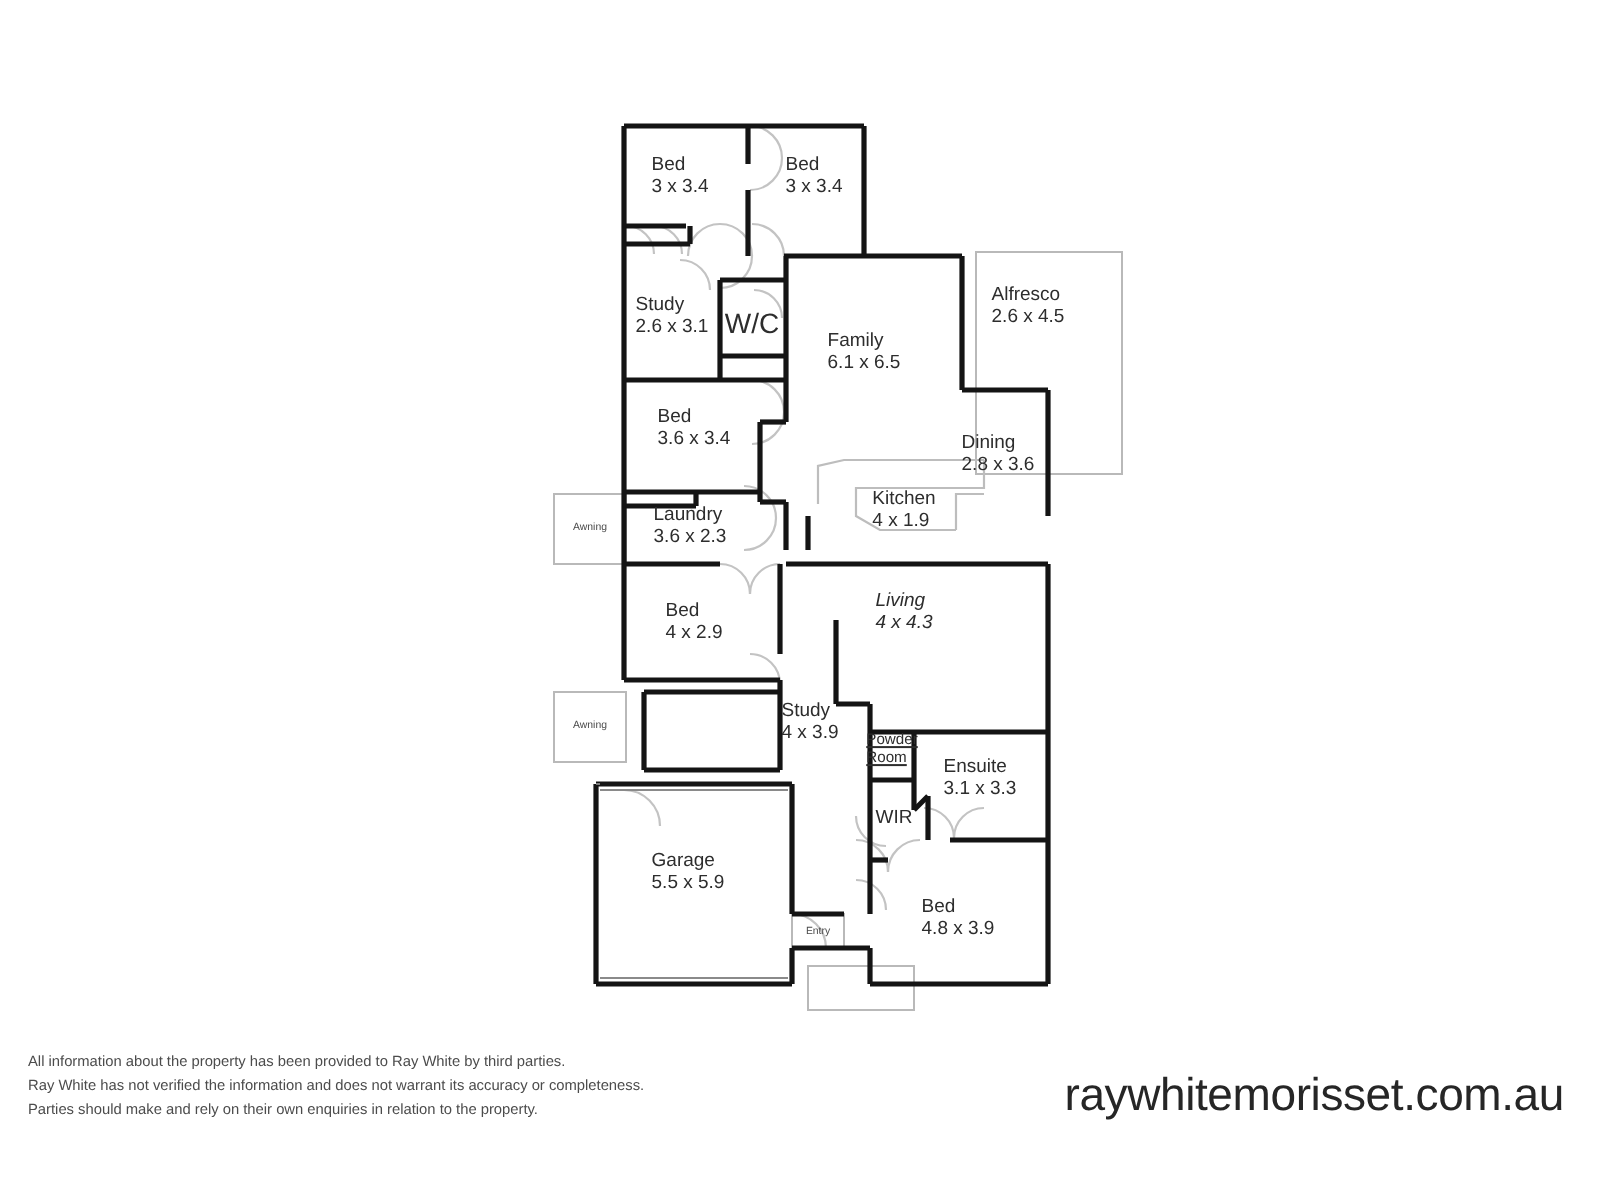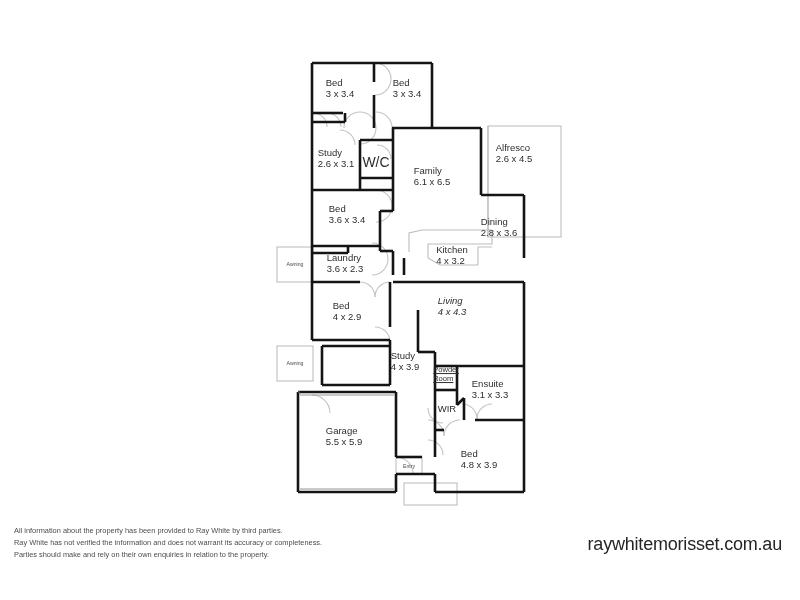--- a/index.html
+++ b/index.html
@@ -70,21 +70,21 @@
     line-height: 1.62;
     color: #4c4c4c;
   }
   #disclaimer div {
     white-space: nowrap;
   }
   #brand-url {
     position: absolute;
     right: 18px;
     top: 534px;
-    font-size: 18px;
+    font-size: 23px;
     letter-spacing: -0.2px;
     color: #262626;
     font-family: "Liberation Sans", sans-serif;
   }
 </style>
 </head>
 <body>
 
 <div id="plan-stage">
 
@@ -284,21 +284,21 @@
   <div class="room-label" style="left:347px; top:214px;">
     <span class="rl-name">Bed</span>
     <span class="rl-dims">3.6 x 3.4</span>
   </div>
   <div class="room-label" style="left:499px; top:227px;">
     <span class="rl-name">Dining</span>
     <span class="rl-dims">2.8 x 3.6</span>
   </div>
   <div class="room-label" style="left:452px; top:255px;">
     <span class="rl-name">Kitchen</span>
-    <span class="rl-dims">4 x 3.2</span>
+    <span class="rl-dims">4 x 1.9</span>
   </div>
   <div class="room-label" style="left:345px; top:263px;">
     <span class="rl-name">Laundry</span>
     <span class="rl-dims">3.6 x 2.3</span>
   </div>
   <div class="room-label" style="left:347px; top:311px;">
     <span class="rl-name">Bed</span>
     <span class="rl-dims">4 x 2.9</span>
   </div>
   <div class="room-label" style="left:452px; top:306px;font-style:italic;">

